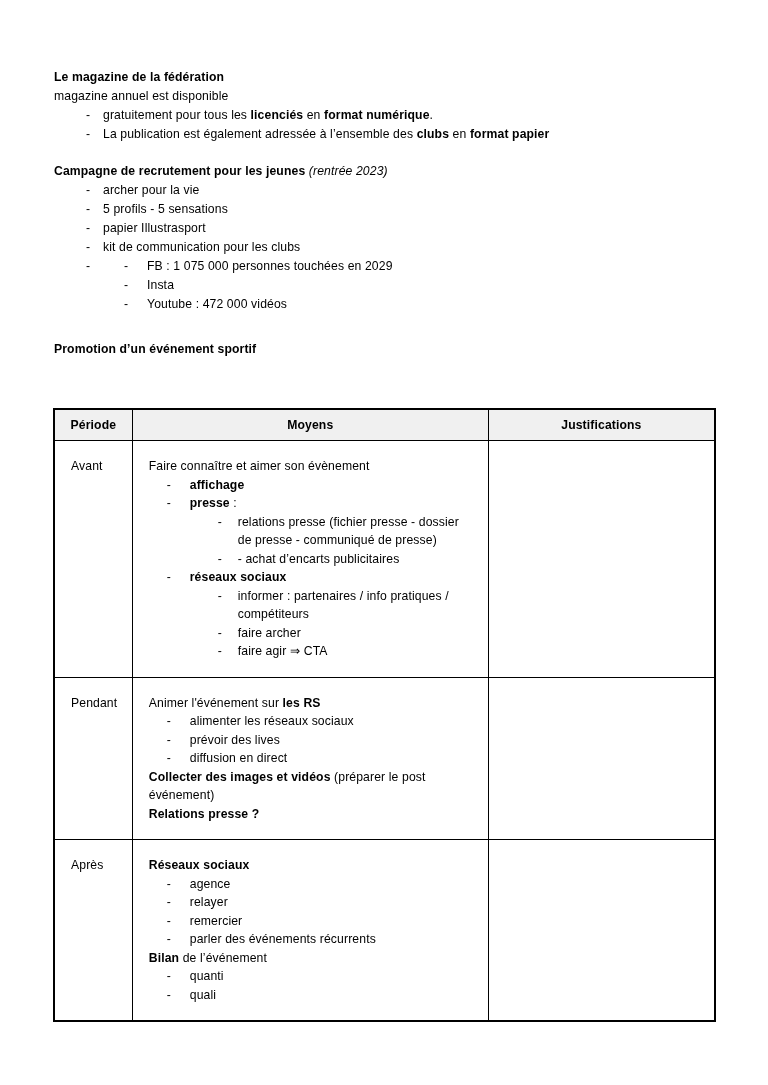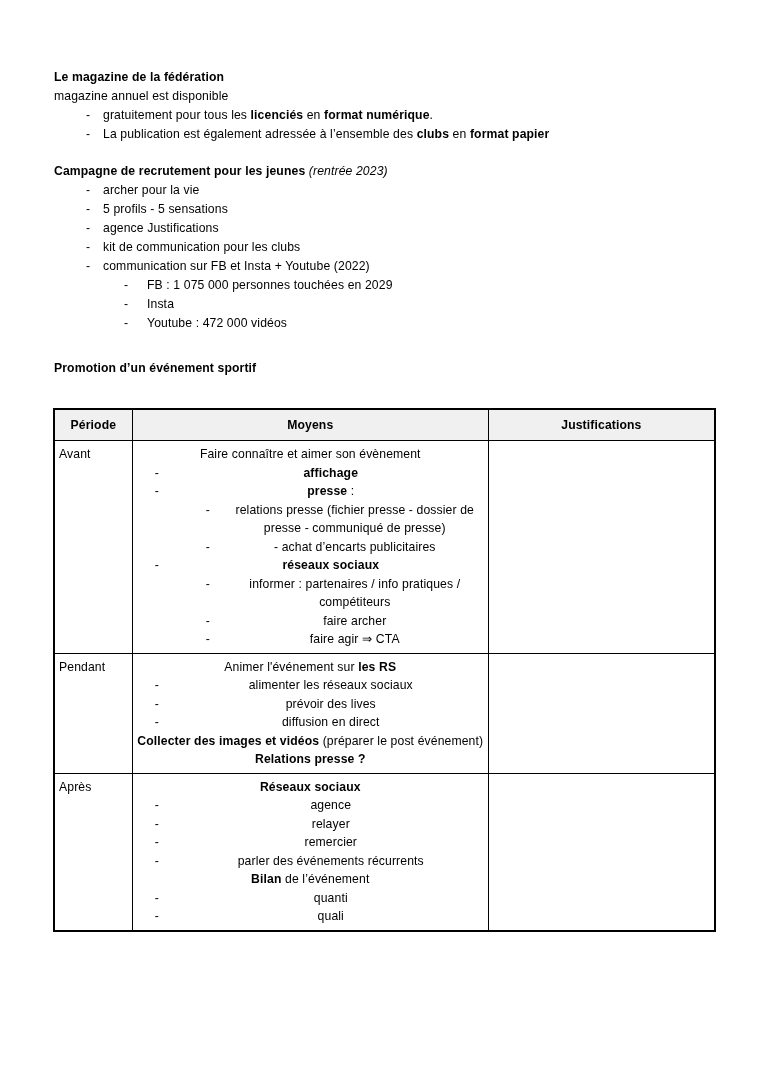--- a/index.html
+++ b/index.html
@@ -94,21 +94,21 @@
   table.promo {
     border-collapse: collapse;
     width: 663px;
     table-layout: fixed;
     border: 2px solid #000000;
   }
   table.promo td,
   table.promo th {
     border: 1px solid #000000;
     vertical-align: top;
-    padding: 4px;
+    padding: 16px;
   }
   table.promo thead th {
     background: #f0f0f0;
     text-align: center;
     font-size: 12.2px;
     font-weight: bold;
     height: 30px;
     line-height: 30px;
     padding: 0 8px;
     letter-spacing: 0.01em;
@@ -119,21 +119,20 @@
   .col-just    { width: 226px; }
 
   td.periode {
     font-size: 12.2px;
     line-height: 19px;
     padding: 10px 0 12px 9px;
     letter-spacing: 0.01em;
   }
   td.moyens {
     padding: 10px 8px 12px 8px;
-    text-align: center;
   }
   td.just {
     padding: 10px 8px;
   }
   .cell-line {
     font-size: 12.2px;
     line-height: 18.5px;
     margin: 0;
     letter-spacing: 0.01em;
   }
@@ -183,23 +182,23 @@
         <div class="para">magazine annuel est disponible</div>
         <ul class="dash lvl1">
           <li><span class="dash-mark">-</span><span>gratuitement pour tous les </span><b>licenciés</b><span> en </span><b>format numérique</b><span>.</span></li>
           <li><span class="dash-mark">-</span><span>La publication est également adressée à l’ensemble des </span><b>clubs</b><span> en </span><b>format papier</b></li>
         </ul>
         <div class="spacer-md"></div>
         <div class="h-bold"><span>Campagne de recrutement pour les jeunes</span><span class="reg"> (rentrée 2023)</span></div>
         <ul class="dash lvl1">
           <li><span class="dash-mark">-</span><span>archer pour la vie</span></li>
           <li><span class="dash-mark">-</span><span>5 profils - 5 sensations</span></li>
-          <li><span class="dash-mark">-</span><span>agence Justifications</span></li>
+          <li><span class="dash-mark">-</span><span>papier Illustrasport</span></li>
           <li><span class="dash-mark">-</span><span>kit de communication pour les clubs</span></li>
-          <li><span class="dash-mark">-</span><span>communication sur FB et Insta + Youtube (2022)</span></li>
+          <li><span class="dash-mark">-</span></li>
           <ul class="dash lvl2">
             <li><span class="dash-mark">-</span><span>FB : 1 075 000 personnes touchées en 2029</span></li>
             <li><span class="dash-mark">-</span><span>Insta</span></li>
             <li><span class="dash-mark">-</span><span>Youtube : 472 000 vidéos</span></li>
           </ul>
         </ul>
       </div>
 
     <div class="spacer-lg"></div>
 

